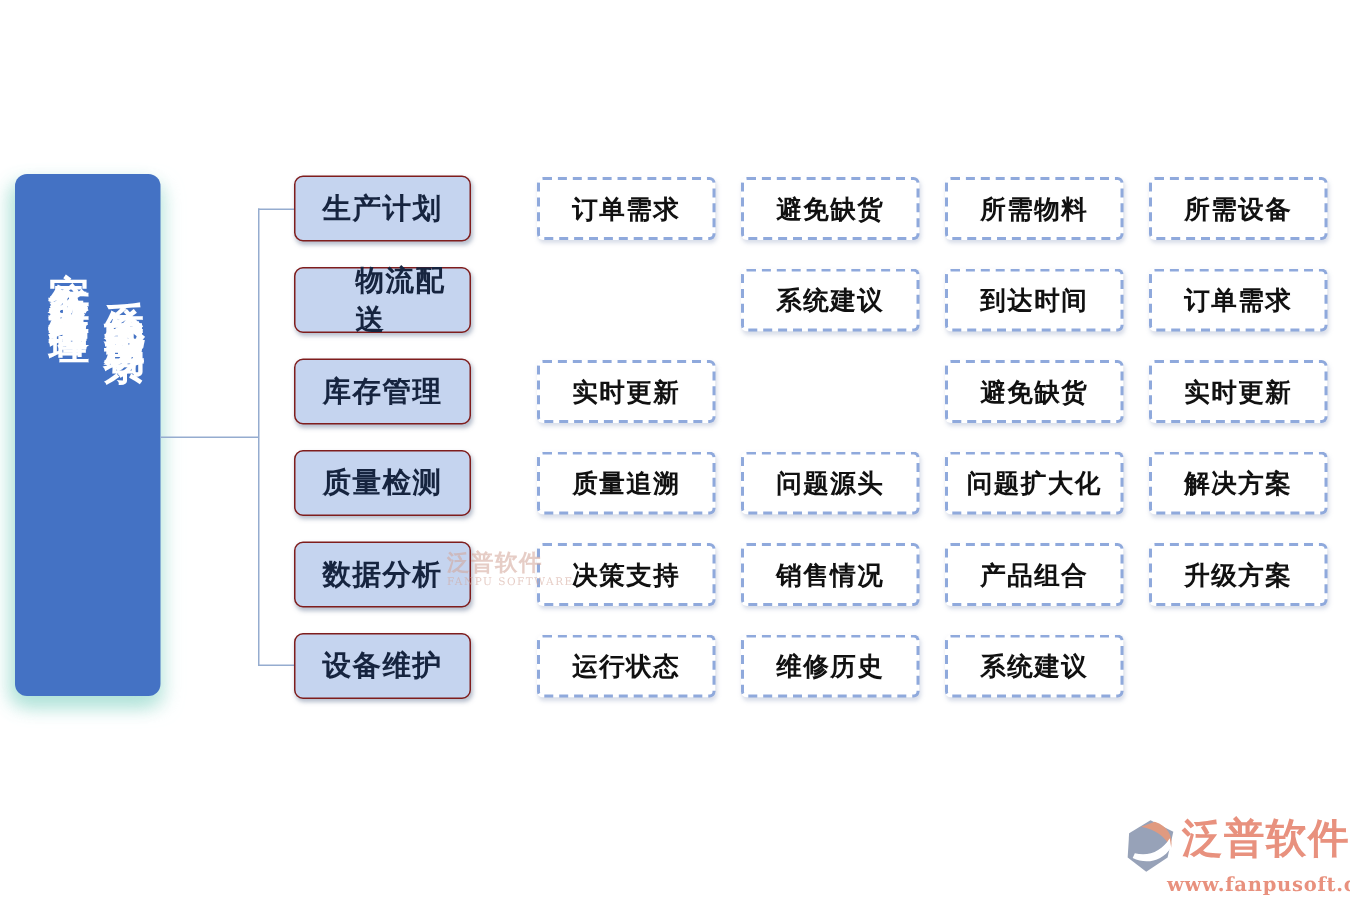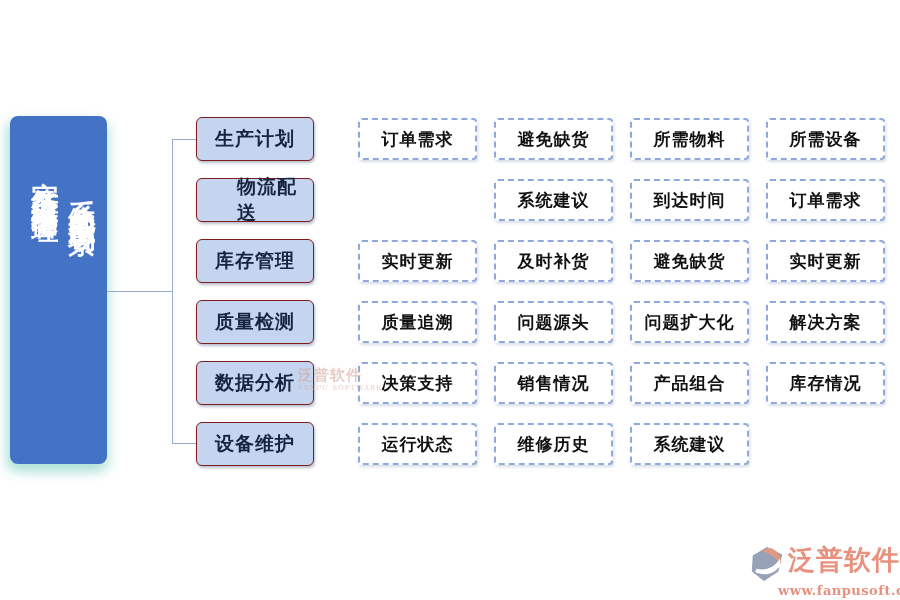--- a/index.html
+++ b/index.html
@@ -83,33 +83,32 @@
   <div class="leaf" style="left:358px;top:118px;">订单需求</div>
   <div class="leaf" style="left:494px;top:118px;">避免缺货</div>
   <div class="leaf" style="left:630px;top:118px;">所需物料</div>
   <div class="leaf" style="left:766px;top:118px;">所需设备</div>
 
   <div class="leaf" style="left:494px;top:179px;">系统建议</div>
   <div class="leaf" style="left:630px;top:179px;">到达时间</div>
   <div class="leaf" style="left:766px;top:179px;">订单需求</div>
 
   <div class="leaf" style="left:358px;top:240px;">实时更新</div>
-  <div class="leaf" style="left:494px;top:240px;">及时补货</div>
   <div class="leaf" style="left:630px;top:240px;">避免缺货</div>
   <div class="leaf" style="left:766px;top:240px;">实时更新</div>
 
   <div class="leaf" style="left:358px;top:301px;">质量追溯</div>
   <div class="leaf" style="left:494px;top:301px;">问题源头</div>
   <div class="leaf" style="left:630px;top:301px;">问题扩大化</div>
   <div class="leaf" style="left:766px;top:301px;">解决方案</div>
 
   <div class="leaf" style="left:358px;top:362px;">决策支持</div>
   <div class="leaf" style="left:494px;top:362px;">销售情况</div>
   <div class="leaf" style="left:630px;top:362px;">产品组合</div>
-  <div class="leaf" style="left:766px;top:362px;">库存情况</div>
+  <div class="leaf" style="left:766px;top:362px;">升级方案</div>
 
   <div class="leaf" style="left:358px;top:423px;">运行状态</div>
   <div class="leaf" style="left:494px;top:423px;">维修历史</div>
   <div class="leaf" style="left:630px;top:423px;">系统建议</div>
 
   <div class="watermark">
     <div class="wm-name">泛普软件</div>
     <div class="wm-sub">FANPU SOFTWARE</div>
   </div>
 

